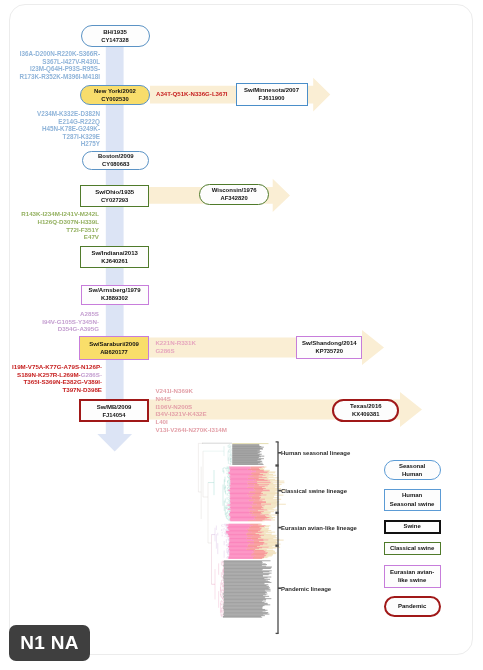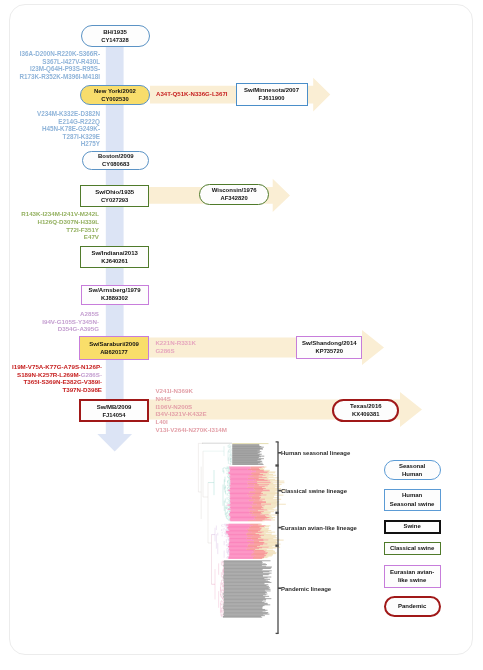--- a/index.html
+++ b/index.html
@@ -1052,13 +1052,16 @@
         <span>Classical swine</span>
       </div>
       <div class="legend-item" style="left: 383.6px; top: 564.6px; width: 57px; height: 23.3px; border: 1.5px solid rgb(199, 125, 219); border-radius: 0px;">
         <span>Eurasian avian-</span>
         <span>like swine</span>
       </div>
       <div class="legend-item" style="left: 383.6px; top: 595.6px; width: 57px; height: 21px; border: 2.1px solid rgb(160, 24, 24); border-radius: 999px;">
         <span>Pandemic</span>
       </div>
     </div>
+  <div class="badge" style="left:9px;top:625px;width:81px;height:36px;">
+    <span>N1 NA</span>
+  </div>
 </div>
 
 </body></html>

